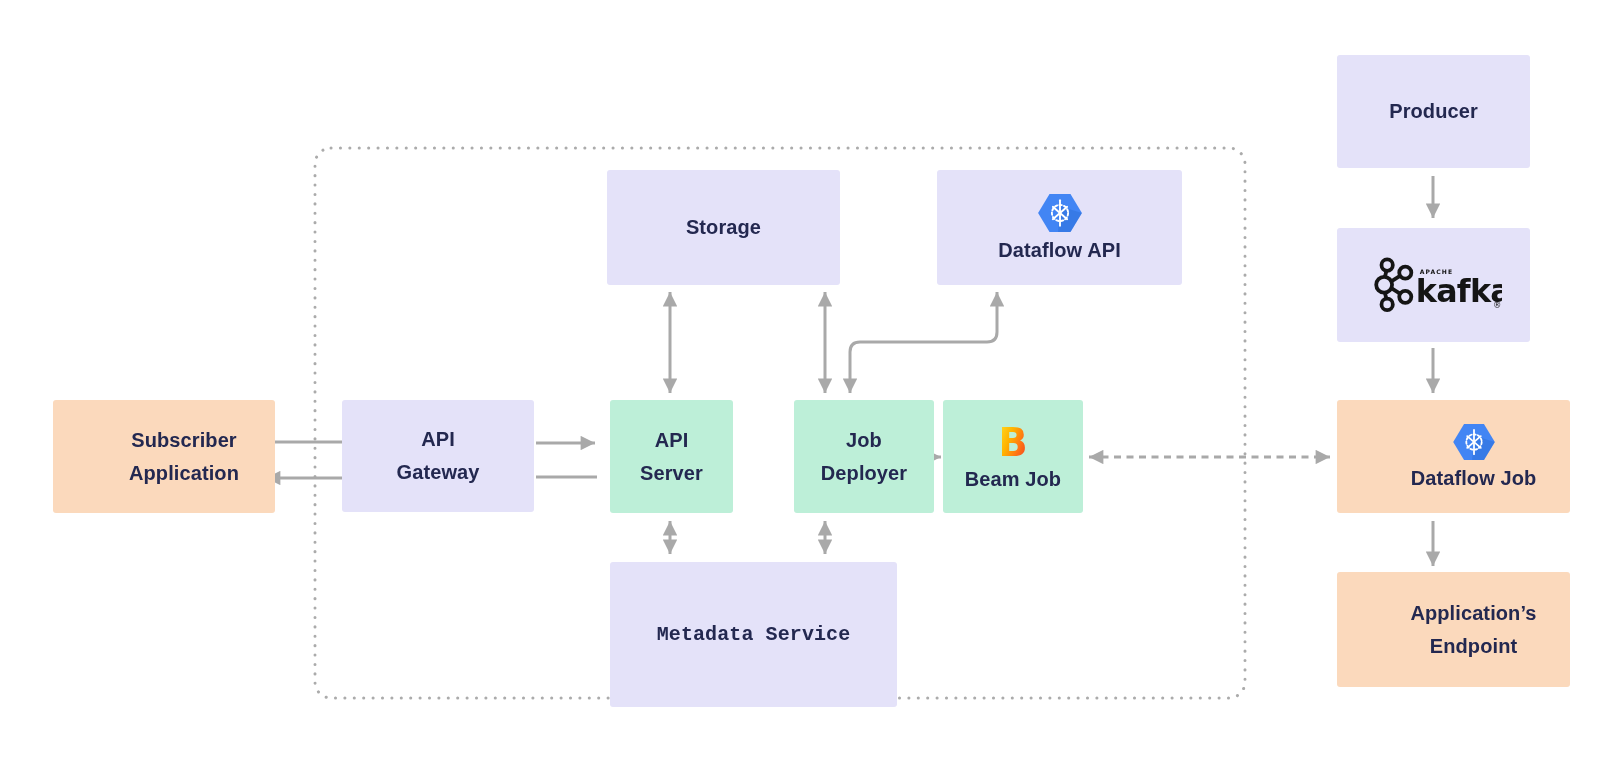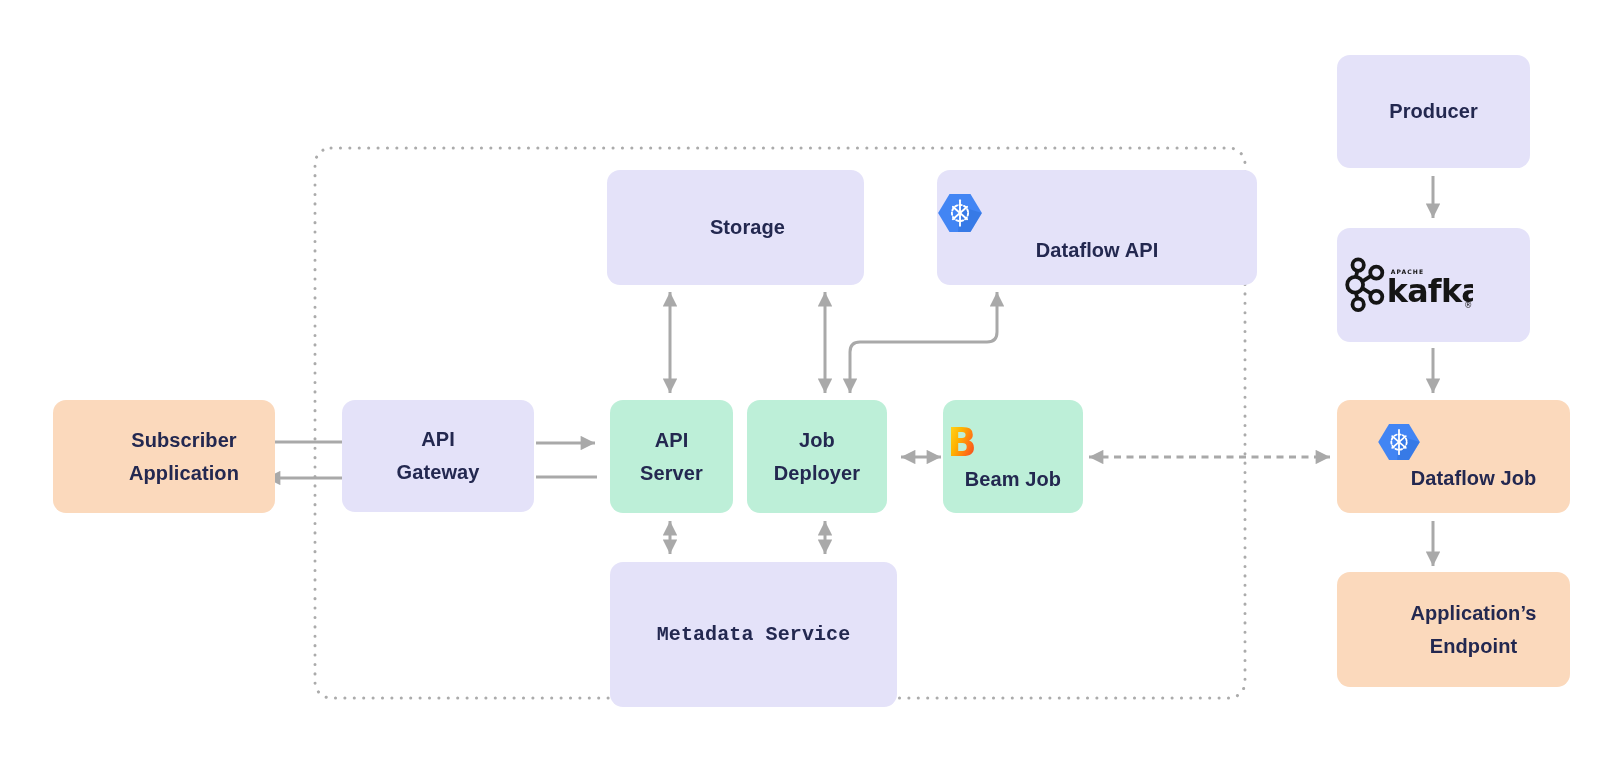--- a/index.html
+++ b/index.html
@@ -2,38 +2,38 @@
 <html><head>
 <meta charset="utf-8">
 <style>
   html,body{margin:0;padding:0;background:#ffffff;}
   .canvas{
     position:relative;width:1600px;height:770px;background:#ffffff;overflow:hidden;
     font-family:"Liberation Sans", sans-serif;
   }
   .edges{position:absolute;left:0;top:0;z-index:1;}
   .node{
-    position:absolute;z-index:2;border-radius:13px;
-    display:flex;flex-direction:column;justify-content:center;
+    position:absolute;z-index:2;border-radius:3px;
+    display:flex;flex-direction:column;align-items:center;justify-content:center;
     gap:5px;text-align:center;
   }
   .lbl{
     white-space:pre-line;color:#232850;font-weight:700;font-size:20px;line-height:33px;
     letter-spacing:0.1px;
   }
   .lav{background:#E4E2F9;}
   .mint{background:#BDEFD8;}
   .peach{background:#FBD9BC;padding-left:40px;}
   .n-subscriber {left:53px;top:400px;width:182px;height:113px;}
   .n-gateway    {left:342px;top:400px;width:192px;height:112px;}
   .n-apiserver  {left:610px;top:400px;width:123px;height:113px;}
-  .n-jobdeployer{left:747px;top:400px;width:140px;height:113px;}
+  .n-jobdeployer{left:794px;top:400px;width:140px;height:113px;}
   .n-beamjob    {left:943px;top:400px;width:140px;height:113px;}
-  .n-storage    {left:607px;top:170px;width:233px;height:115px;padding-left:24px;}
-  .n-dataflowapi{left:937px;top:170px;width:320px;height:115px;}
+  .n-storage    {left:607px;top:170px;width:233px;height:115px;}
+  .n-dataflowapi{left:937px;top:170px;width:245px;height:115px;}
   .n-metadata   {left:610px;top:562px;width:287px;height:145px;font-family:Liberation Mono, monospace;}
   .n-producer   {left:1337px;top:55px;width:193px;height:113px;}
   .n-kafka      {left:1337px;top:228px;width:193px;height:114px;text-decoration:underline;}
   .n-dataflowjob{left:1337px;top:400px;width:193px;height:113px;}
   .n-endpoint   {left:1337px;top:572px;width:193px;height:115px;}
   .icon{display:block;}
 </style>
 </head>
 <body>
 

